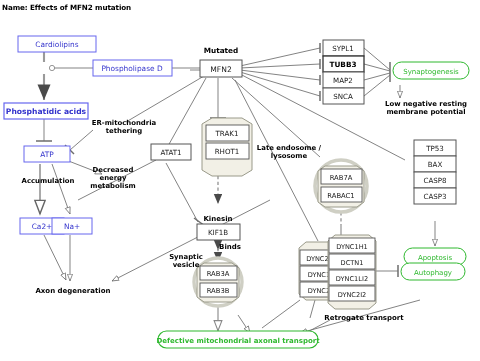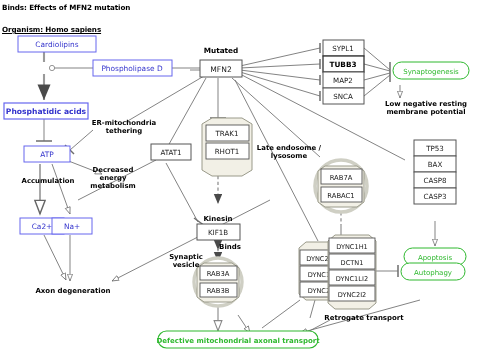--- a/index.html
+++ b/index.html
@@ -9,22 +9,21 @@
   svg#canvas{position:absolute;left:0;top:0;width:480px;height:361px;}
   .hdr{position:absolute;left:2px;font-size:7.2px;font-weight:bold;color:#000;white-space:nowrap;letter-spacing:-0.1px;}
   .hdr.u{text-decoration:underline;}
   text{font-family:"DejaVu Sans","Liberation Sans",sans-serif;}
 </style>
 </head>
 <body>
 
 <div id="stage">
 
-  <div class="hdr" style="top:3px;">Binds: Effects of MFN2 mutation</div>
-  <div class="hdr u" style="top:25px;">Organism: Homo sapiens</div>
+  <div class="hdr" style="top:3px;">Name: Effects of MFN2 mutation</div>
 
   <svg id="canvas" viewBox="0 0 480 361">
     <defs>
       <marker id="mFill" markerWidth="9" markerHeight="9" refX="7.4" refY="3.1" orient="auto">
         <path d="M0,0 L7.4,3.1 L0,6.2 z" fill="#4a4a4a"></path>
       </marker>
       <marker id="mOpen" markerWidth="11" markerHeight="11" refX="8.6" refY="3.6" orient="auto">
         <path d="M0.6,0.6 L8.4,3.6 L0.6,6.6 z" fill="#ffffff" stroke="#666666" stroke-width="0.85"></path>
       </marker>
       <marker id="mOpenD" markerWidth="11" markerHeight="11" refX="8.6" refY="3.6" orient="auto">

